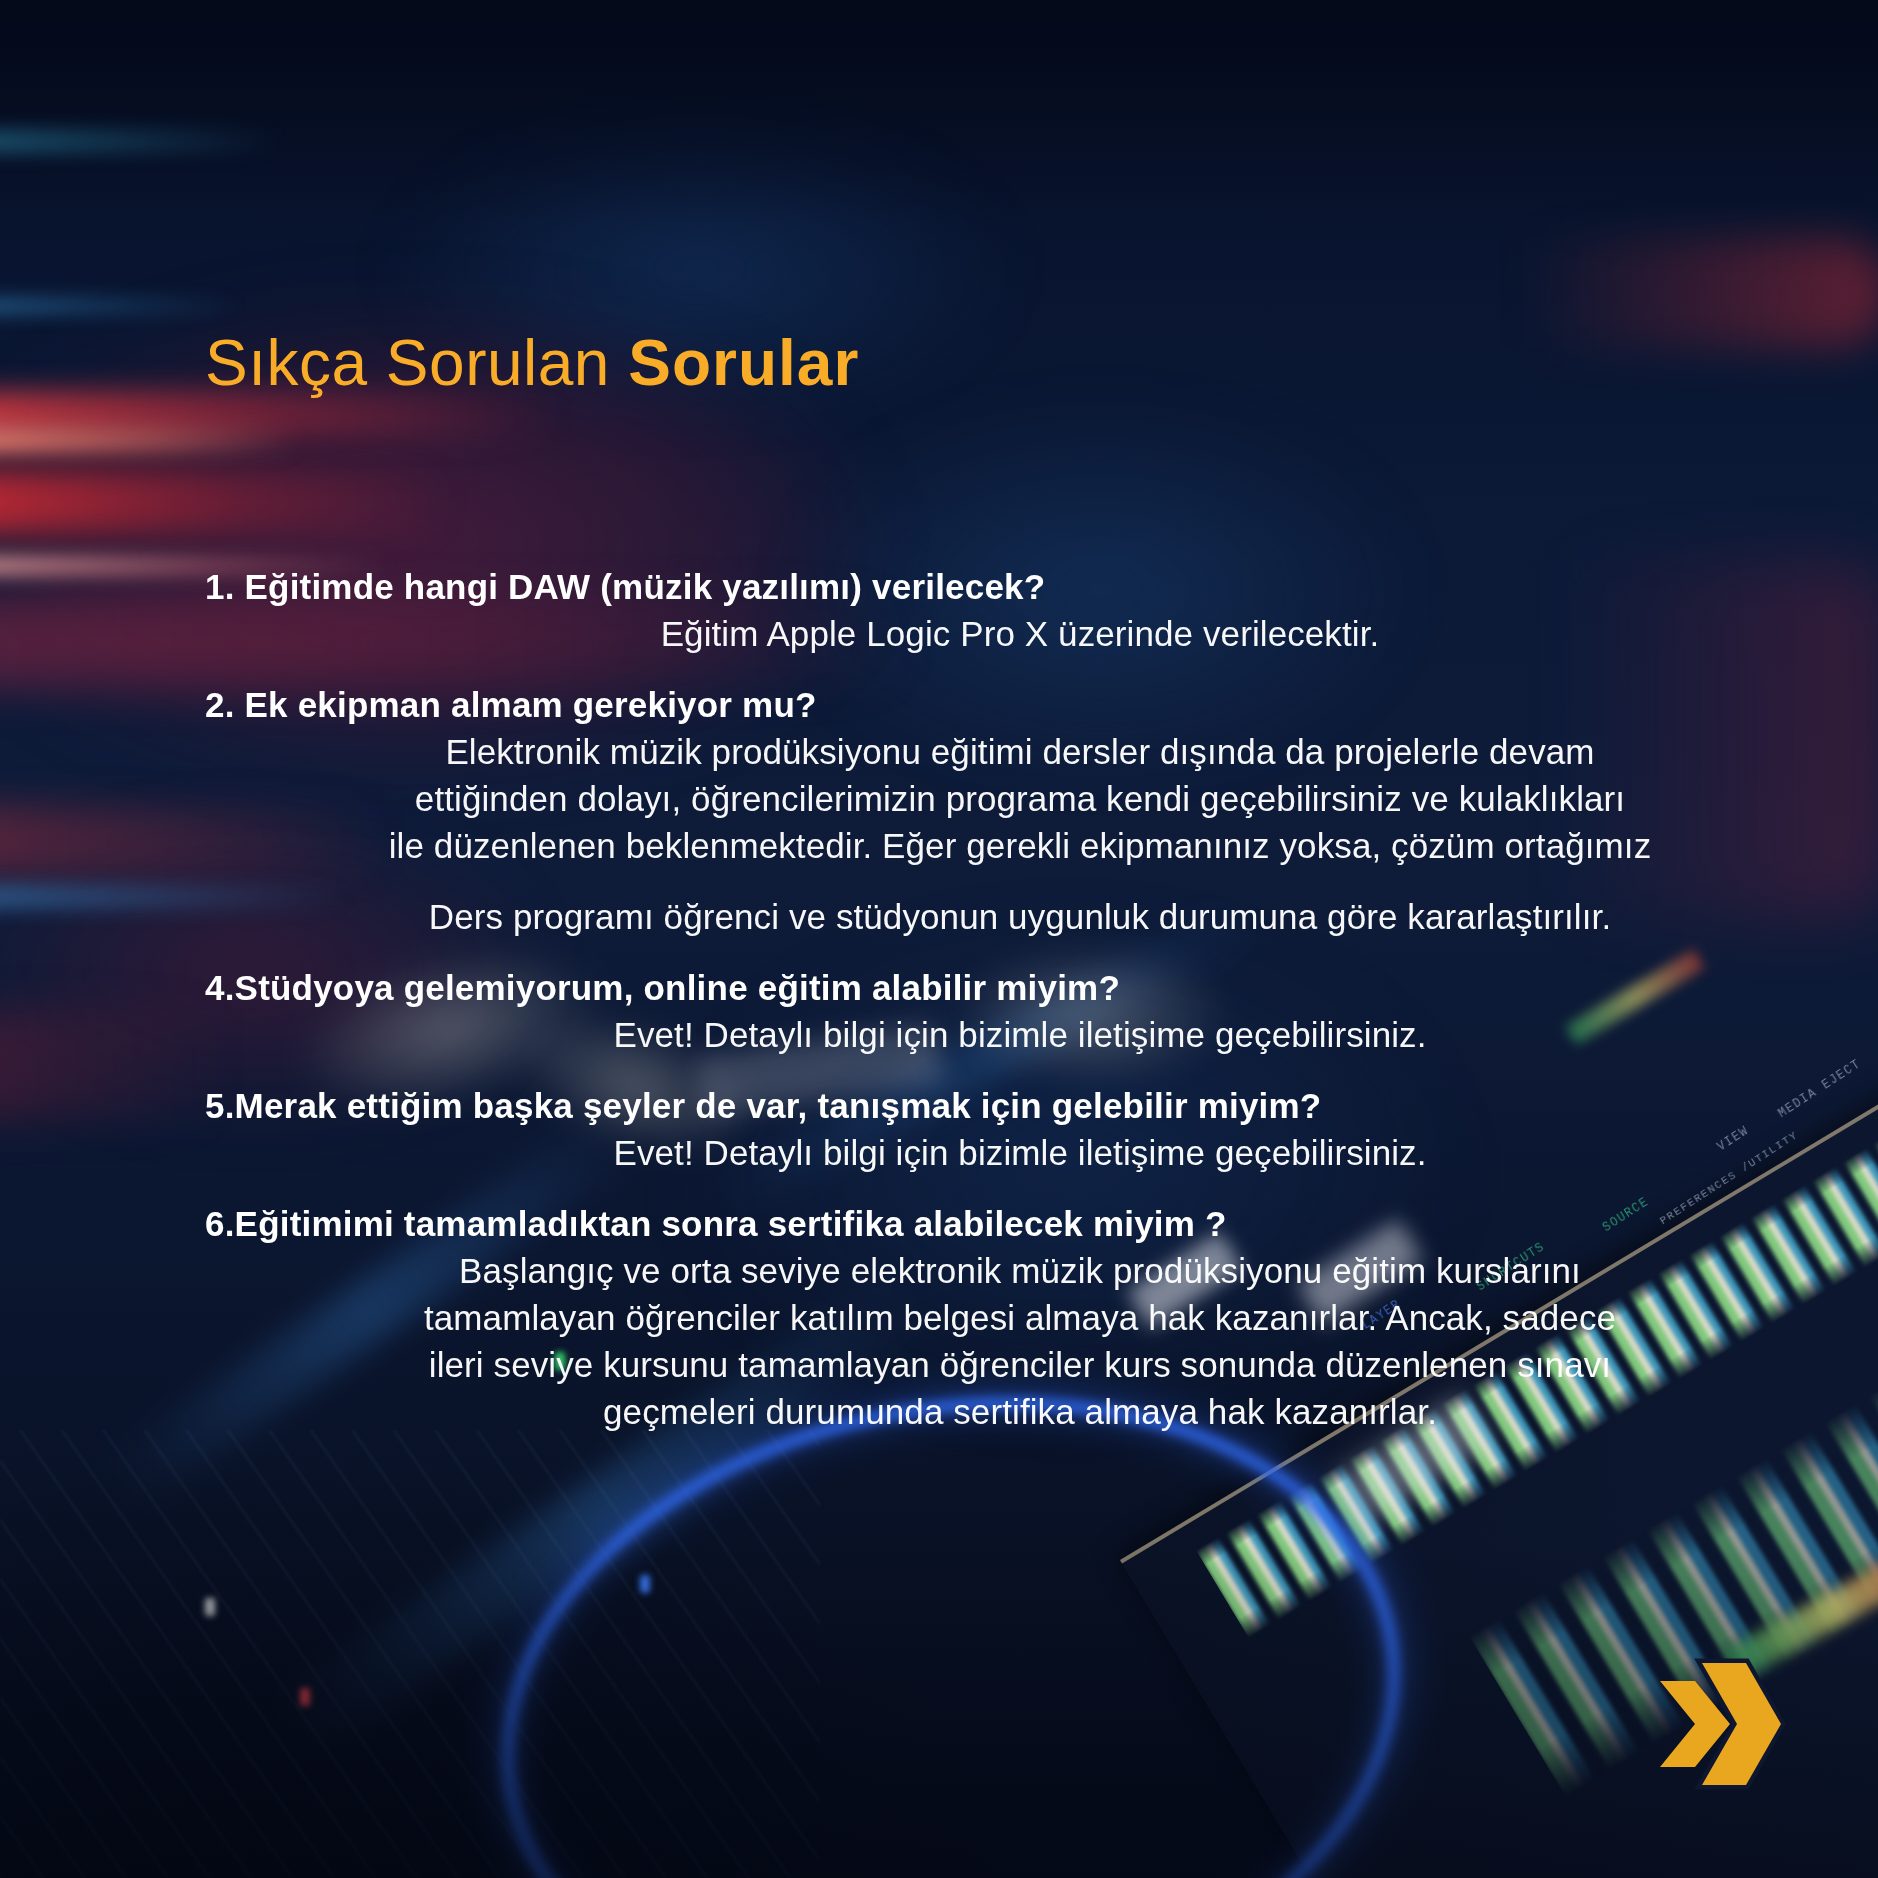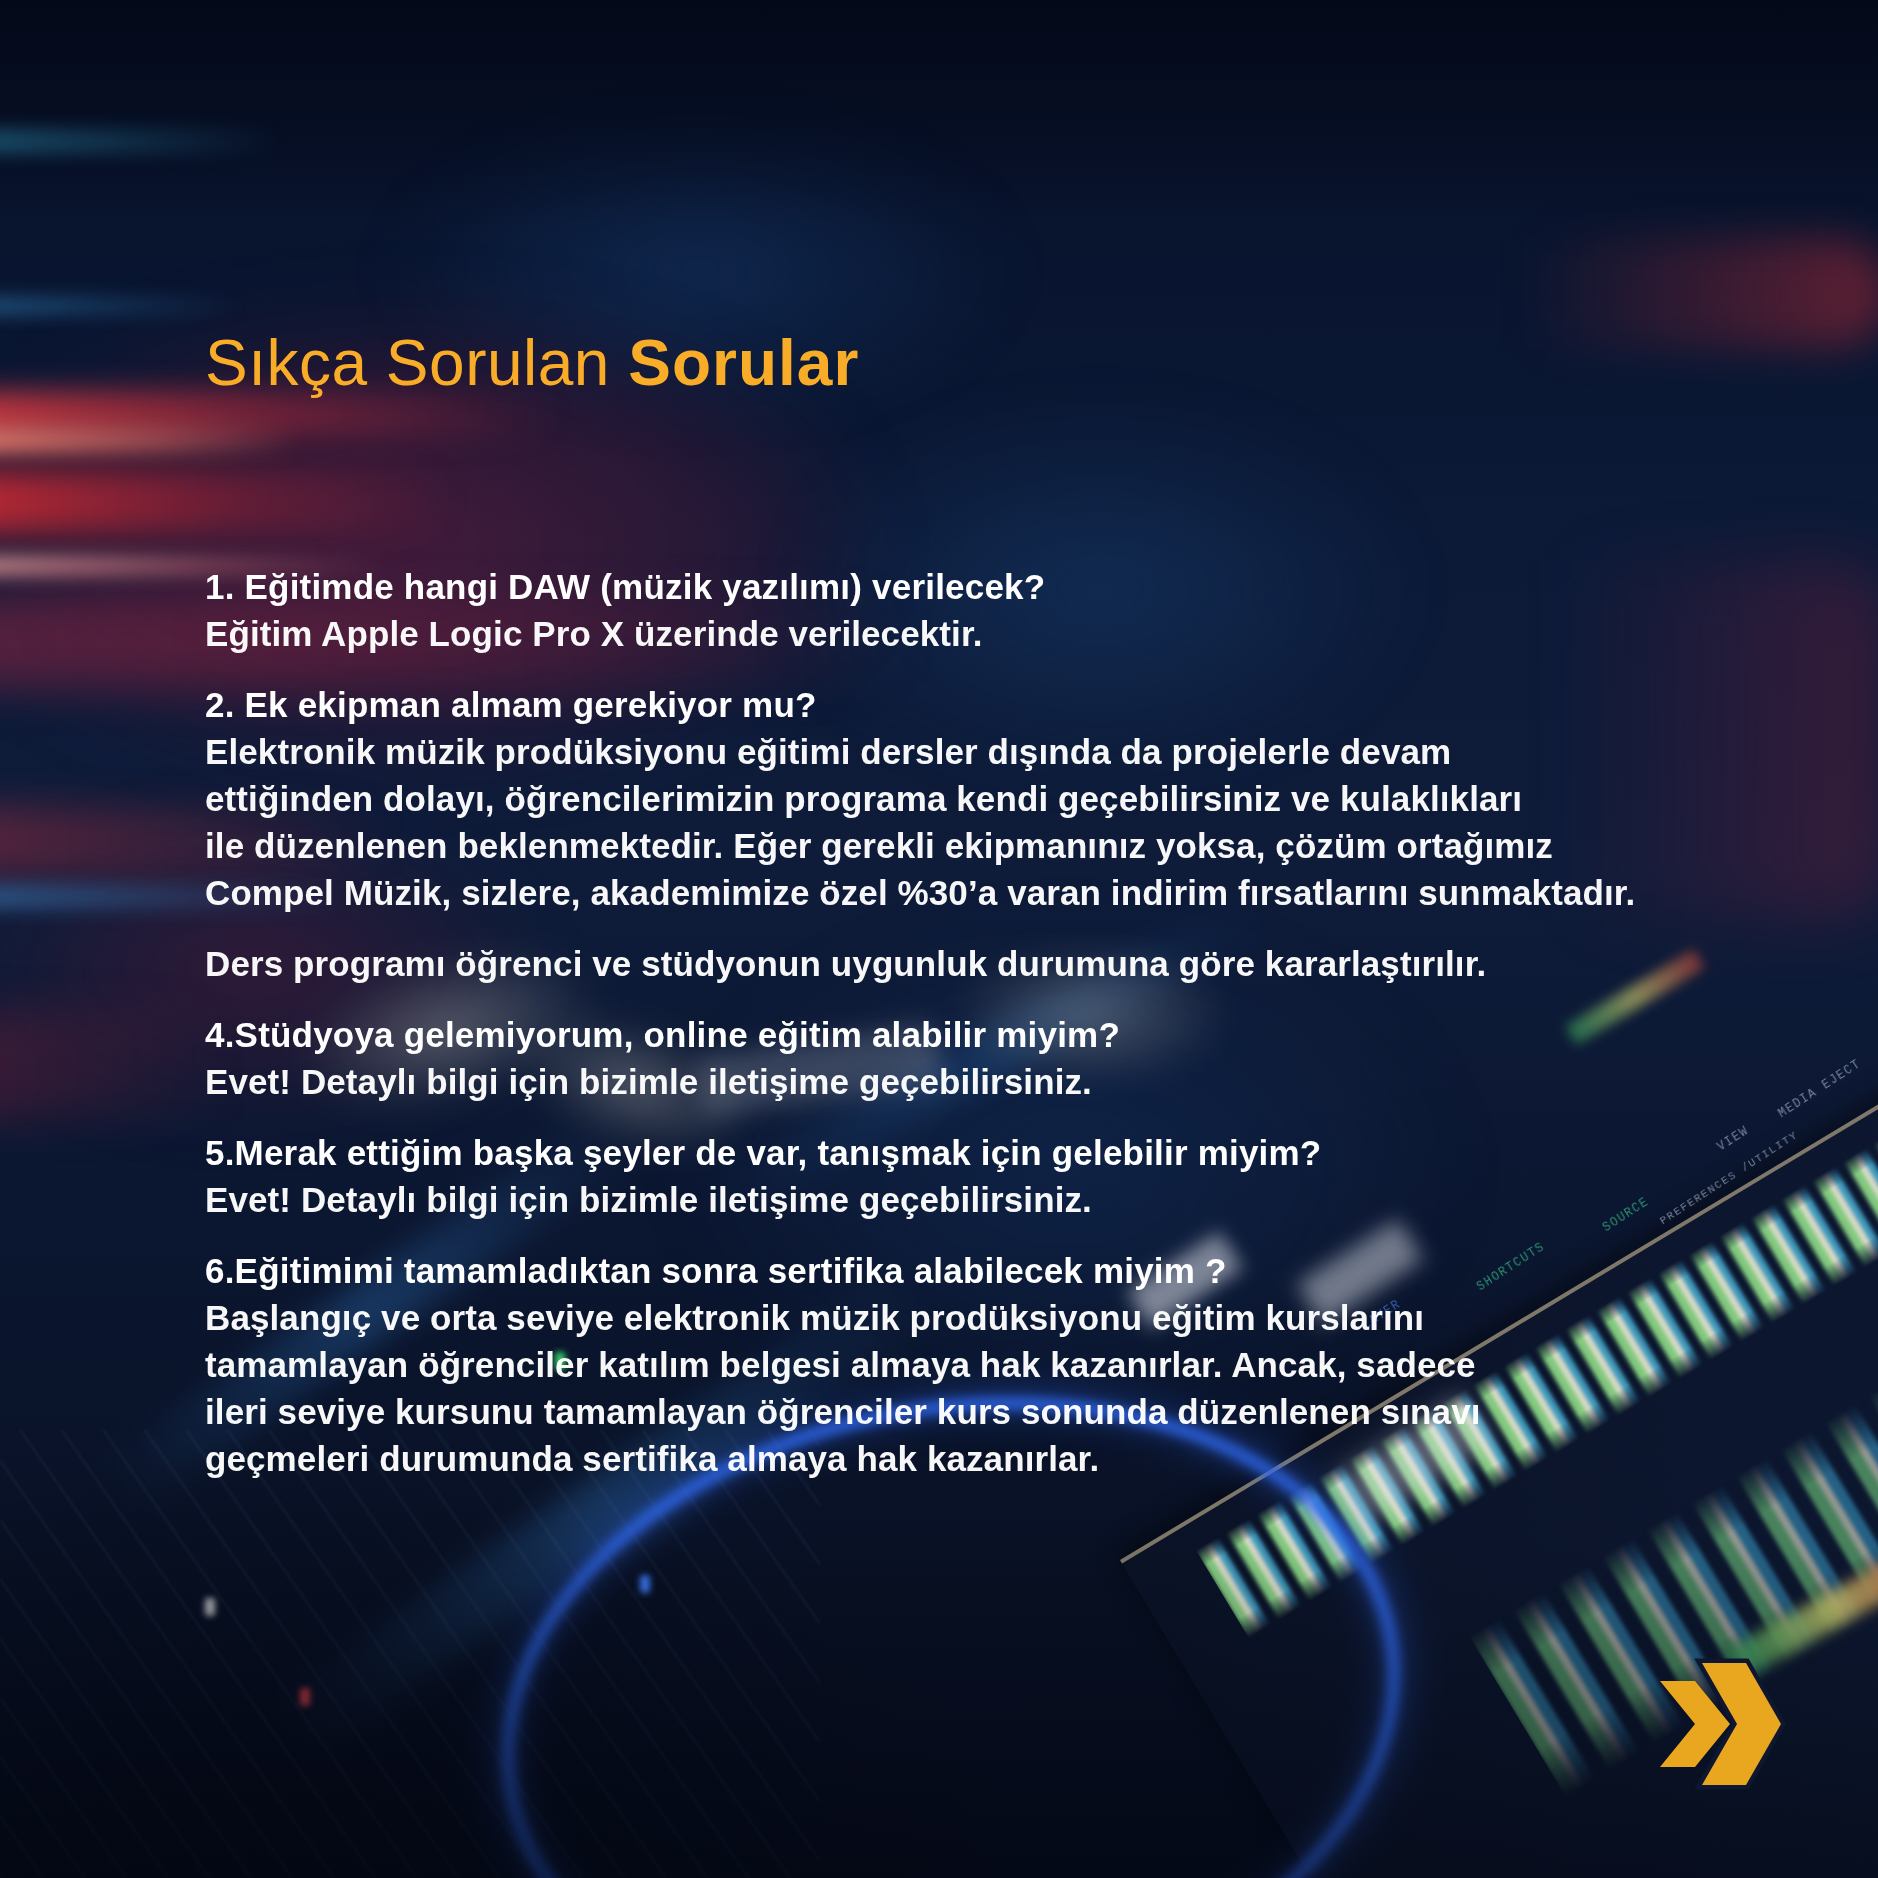--- a/index.html
+++ b/index.html
@@ -85,21 +85,21 @@
     radial-gradient(1300px 900px at 14% 108%,rgba(2,5,14,.55),transparent 65%),
     linear-gradient(to bottom,rgba(3,7,18,.55) 0%,transparent 12%),
     linear-gradient(to bottom,transparent 82%,rgba(3,6,16,.5) 100%);}
   
   .title{position:absolute;left:205px;top:328px;font-size:64px;line-height:1.1;color:#F9AC28;letter-spacing:.5px;white-space:nowrap;}
   .title .t-bold{font-weight:700;letter-spacing:1px;}
   .faq{position:absolute;left:205px;top:563px;width:1630px;color:#ffffff;font-size:35px;line-height:47px;}
   .faq-section{margin-bottom:24px;}
   .faq-section:last-child{}
   .faq-q{font-weight:700;white-space:nowrap;letter-spacing:.2px;}
-  .faq-a{font-weight:700;white-space:nowrap;letter-spacing:.1px;color:rgba(255,255,255,.97);}
+  .faq-a{font-weight:400;white-space:nowrap;letter-spacing:.1px;color:rgba(255,255,255,.97);text-align:center;}
   
   .next{position:absolute;left:1650px;top:1656px;width:140px;height:140px;cursor:pointer;}
 </style>
 </head>
 <body>
 
 <div class="stage">
 
   <div class="layer bloom-a"></div>
   <div class="layer bloom-b"></div>
@@ -160,21 +160,20 @@
   <div class="faq" id="faq-list">
       <div class="faq-section">
         <div class="faq-q">1. Eğitimde hangi DAW (müzik yazılımı) verilecek?</div>
         <div class="faq-a">Eğitim Apple Logic Pro X üzerinde verilecektir.</div>
       </div>
       <div class="faq-section">
         <div class="faq-q">2. Ek ekipman almam gerekiyor mu?</div>
         <div class="faq-a">Elektronik müzik prodüksiyonu eğitimi dersler dışında da projelerle devam</div>
         <div class="faq-a">ettiğinden dolayı, öğrencilerimizin programa kendi geçebilirsiniz ve kulaklıkları</div>
         <div class="faq-a">ile düzenlenen beklenmektedir. Eğer gerekli ekipmanınız yoksa, çözüm ortağımız</div>
-        <div class="faq-a">Compel Müzik, sizlere, akademimize özel %30’a varan indirim fırsatlarını sunmaktadır.</div>
       </div>
       <div class="faq-section">
         <div class="faq-a">Ders programı öğrenci ve stüdyonun uygunluk durumuna göre kararlaştırılır.</div>
       </div>
       <div class="faq-section">
         <div class="faq-q">4.Stüdyoya gelemiyorum, online eğitim alabilir miyim?</div>
         <div class="faq-a">Evet! Detaylı bilgi için bizimle iletişime geçebilirsiniz.</div>
       </div>
       <div class="faq-section">
         <div class="faq-q">5.Merak ettiğim başka şeyler de var, tanışmak için gelebilir miyim?</div>

